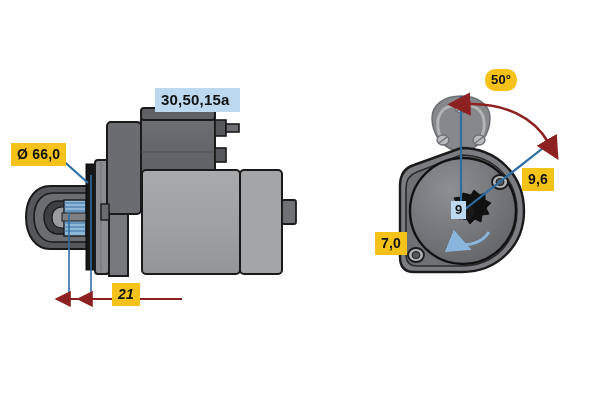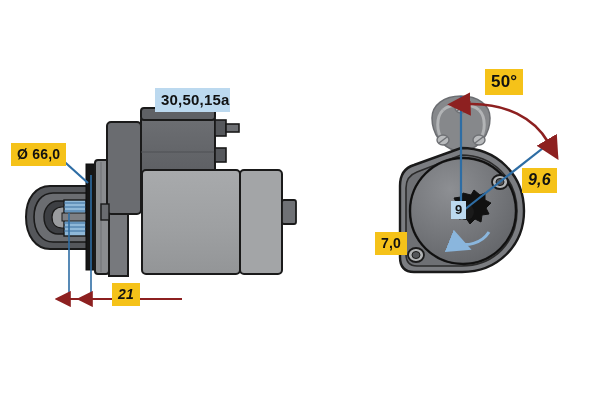--- a/index.html
+++ b/index.html
@@ -37,27 +37,27 @@
     line-height: 1;
     white-space: nowrap;
     letter-spacing: 0.2px;
   }
   .badge-yellow {
     background: #f5c219;
     padding: 4px 6px 5px 6px;
   }
   .badge-blue {
     background: #bcd9ef;
-    padding: 4px 0 5px 6px;
+    padding: 4px 10px 5px 6px;
   }
   #badge-terminals { left: 155px; top: 88px; font-size: 15px; }
   #badge-diameter  { left: 11px;  top: 143px; font-size: 14px; }
   #badge-offset    { left: 112px; top: 283px; font-size: 14px; font-style: italic; }
-  #badge-angle     { left: 485px; top: 69px;  font-size: 17px; }
-  #badge-bolt      { left: 522px; top: 168px; font-size: 16px; font-style: italic; }
+  #badge-angle     { left: 485px; top: 69px;  font-size: 13px; border-radius: 10px; }
+  #badge-bolt      { left: 522px; top: 168px; font-size: 14px; }
   #badge-mount     { left: 375px; top: 232px; font-size: 14px; }
   #badge-teeth     { left: 451px; top: 201px; font-size: 13px; padding: 2px 4px 3px 4px; }
 </style>
 </head>
 <body>
 
 <div id="drawing-root">
 
   <svg class="dwg" viewBox="0 0 600 400">
     <defs>

